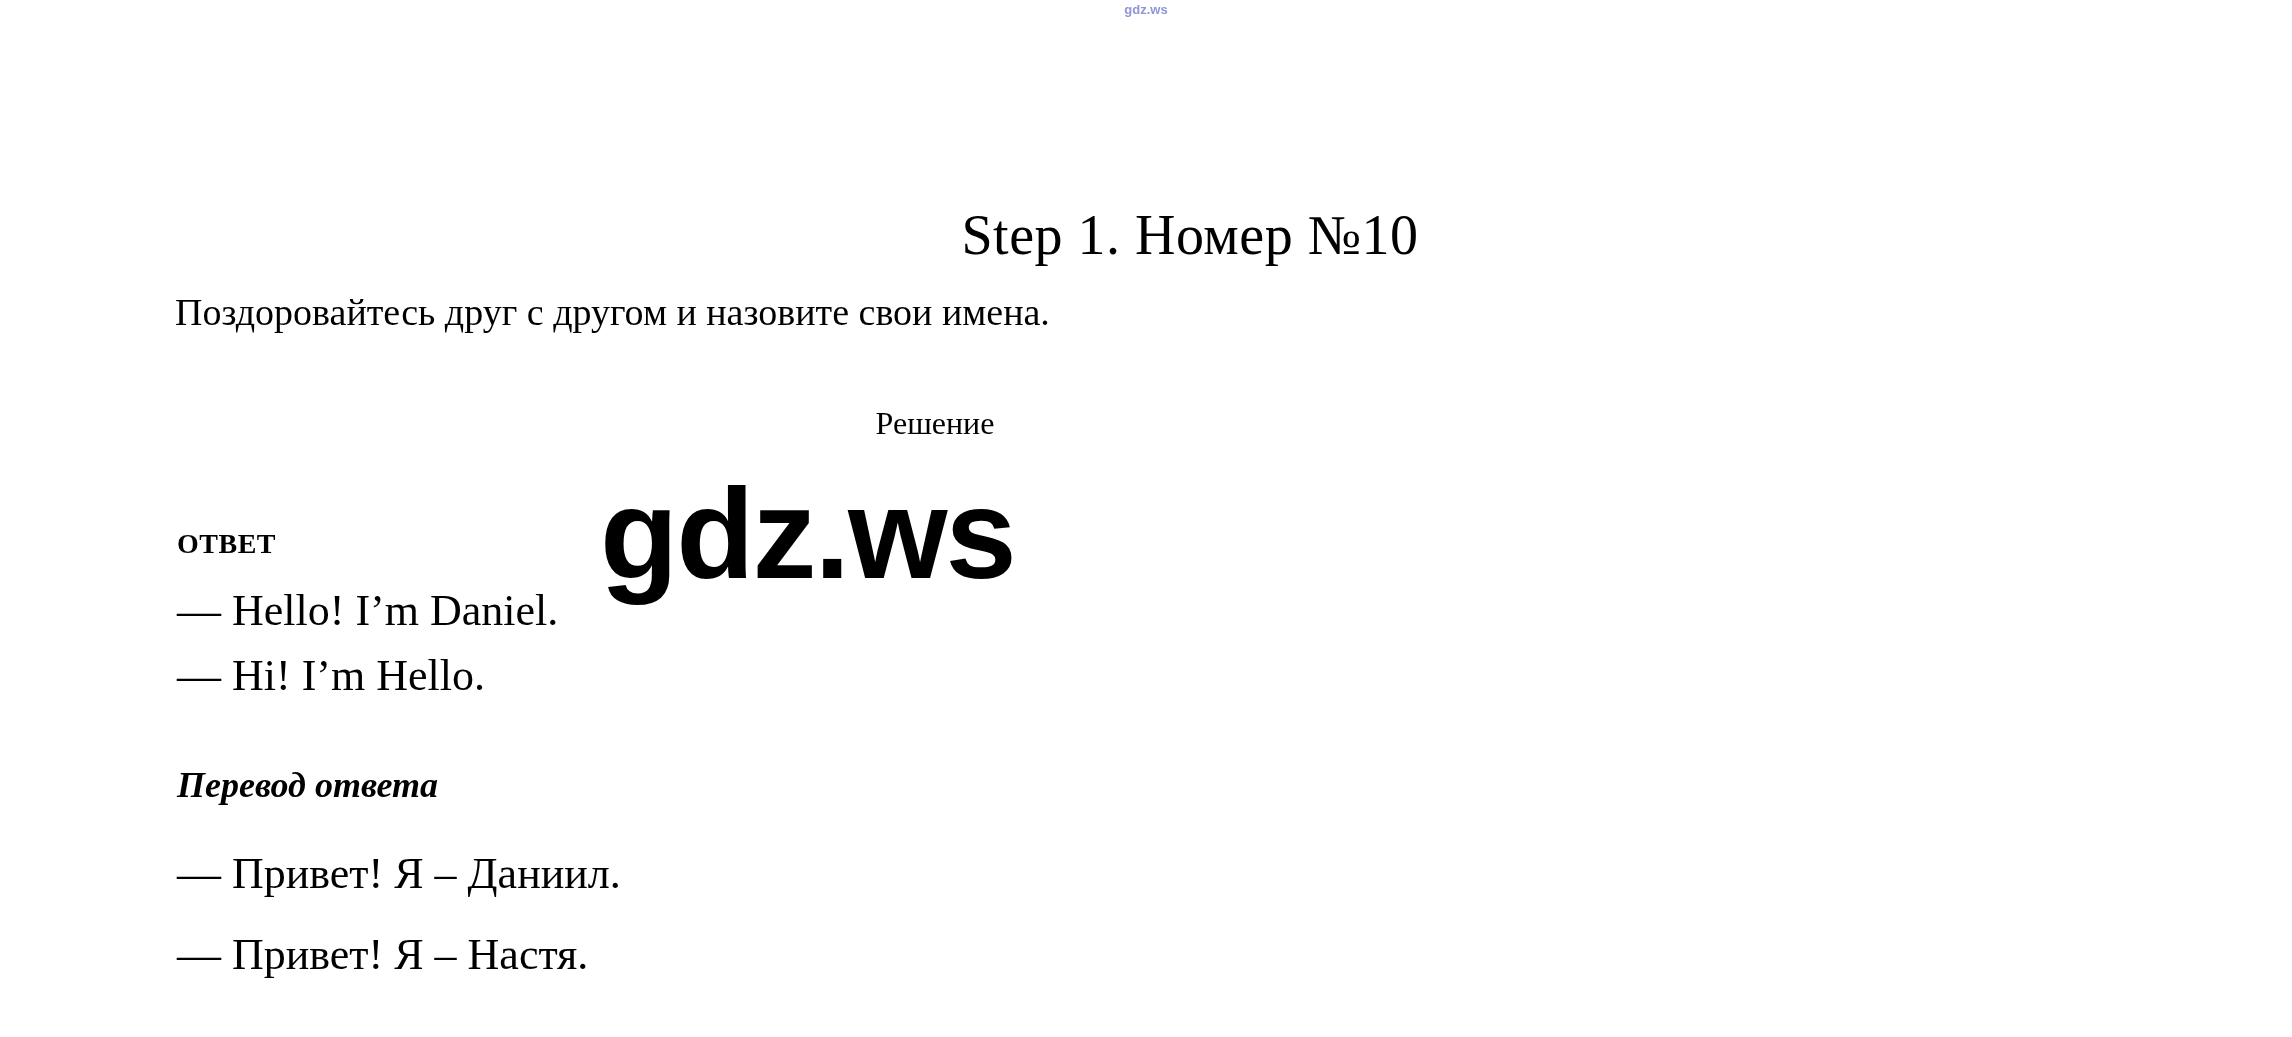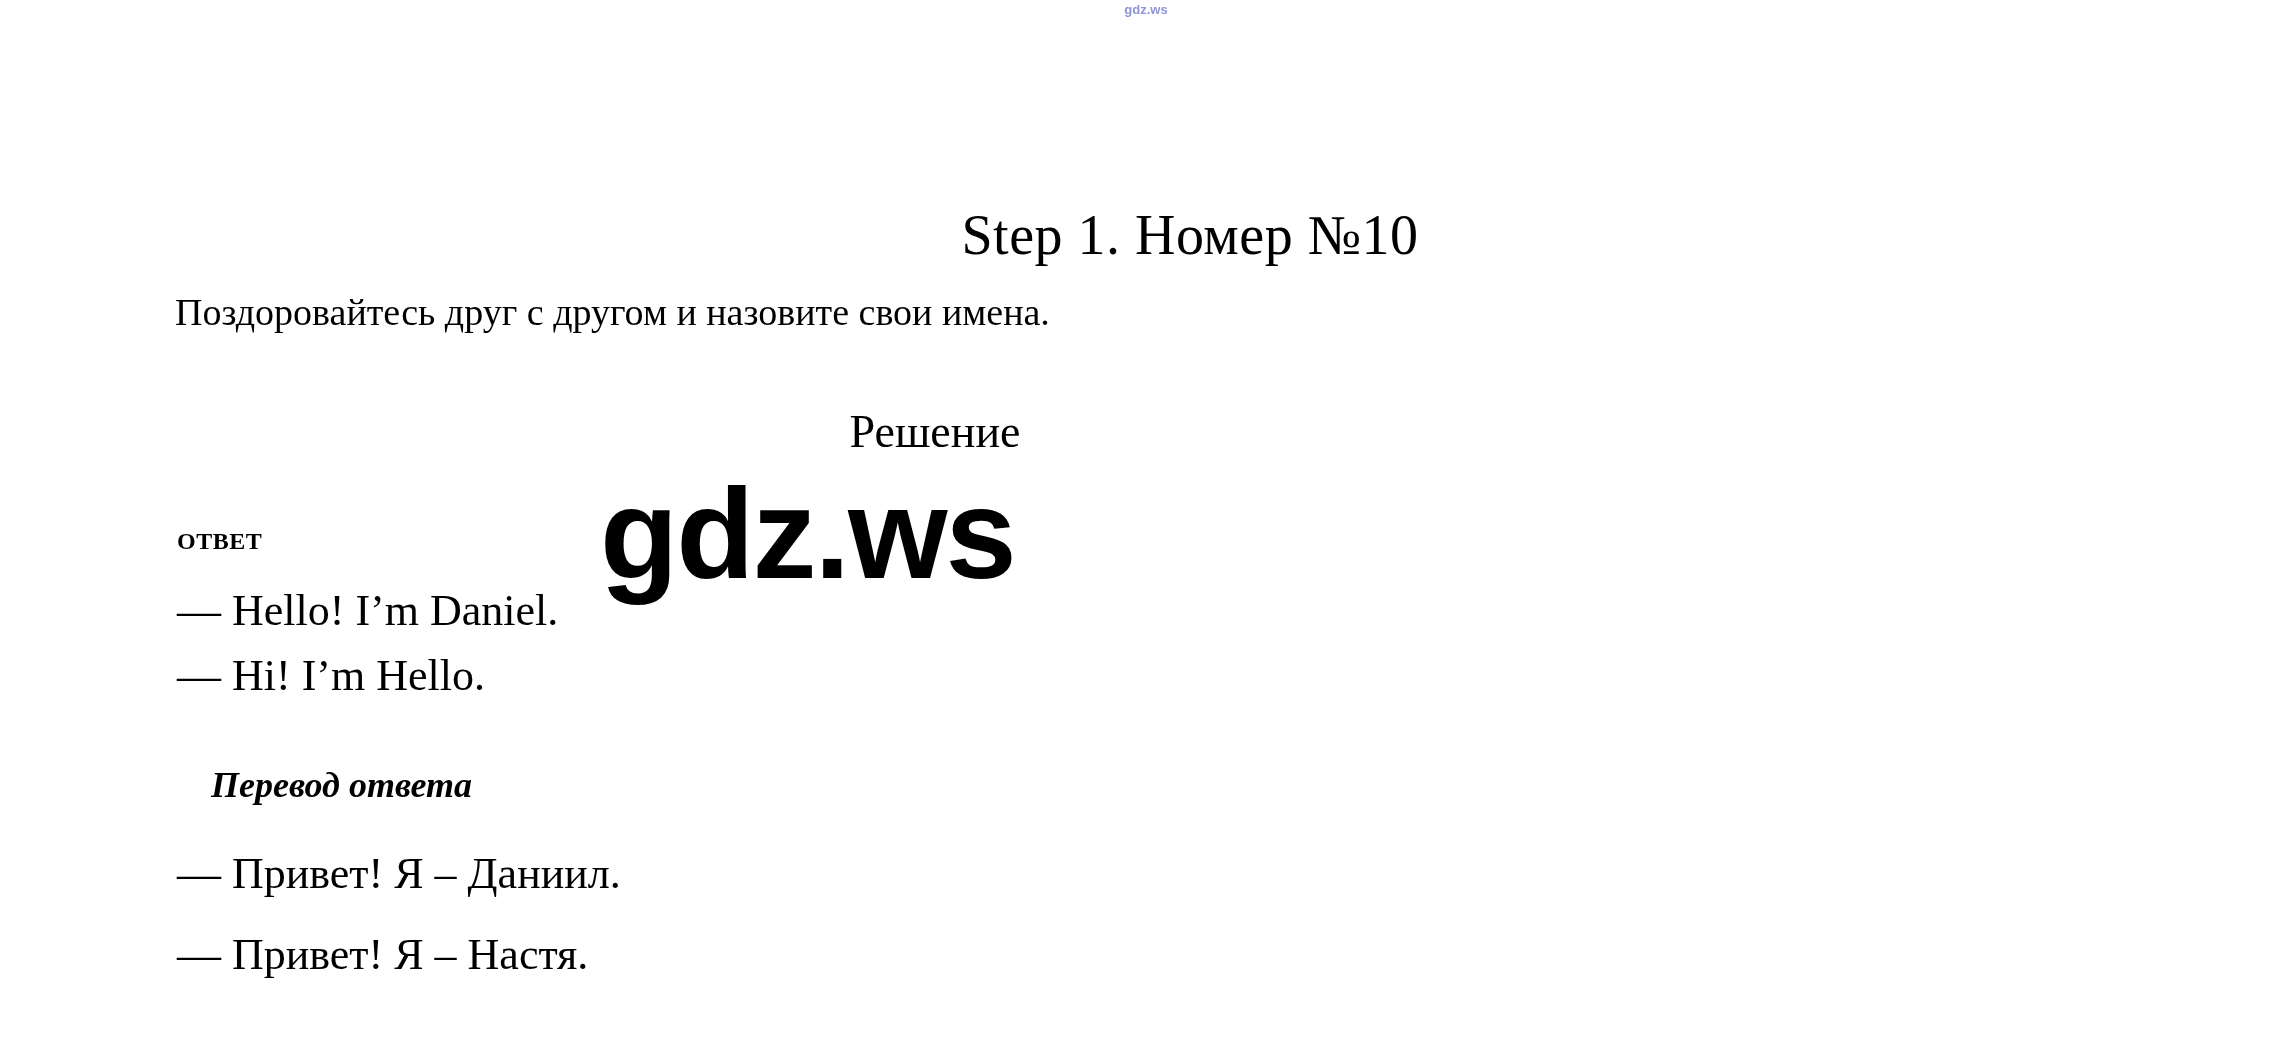--- a/index.html
+++ b/index.html
@@ -66,29 +66,29 @@
     white-space: nowrap;
     text-align: right;
   }
 
   .solution-heading {
     position: absolute;
     left: 0;
     top: 405px;
     width: 1870px;
     text-align: center;
-    font-size: 46px;
+    font-size: 32px;
     font-family: "Liberation Serif", serif;
   }
 
   .answer-label {
     position: absolute;
     left: 177px;
     top: 528px;
-    font-size: 24px;
+    font-size: 28px;
     font-weight: bold;
     font-family: "Liberation Serif", serif;
     letter-spacing: 0.5px;
   }
 
   .line {
     position: absolute;
     left: 177px;
     font-size: 44px;
     font-family: "Liberation Serif", serif;
@@ -99,21 +99,20 @@
   .line-en-2 { top: 650px; }
 
   .translation-label {
     position: absolute;
     left: 177px;
     top: 764px;
     font-size: 36px;
     font-weight: bold;
     font-style: italic;
     font-family: "Liberation Serif", serif;
-    margin-left: 34px;
   }
 
   .line-ru-1 { top: 848px; }
   .line-ru-2 { top: 929px; }
 
   
   .big-watermark {
     position: absolute;
     left: 600px;
     top: 470px;

